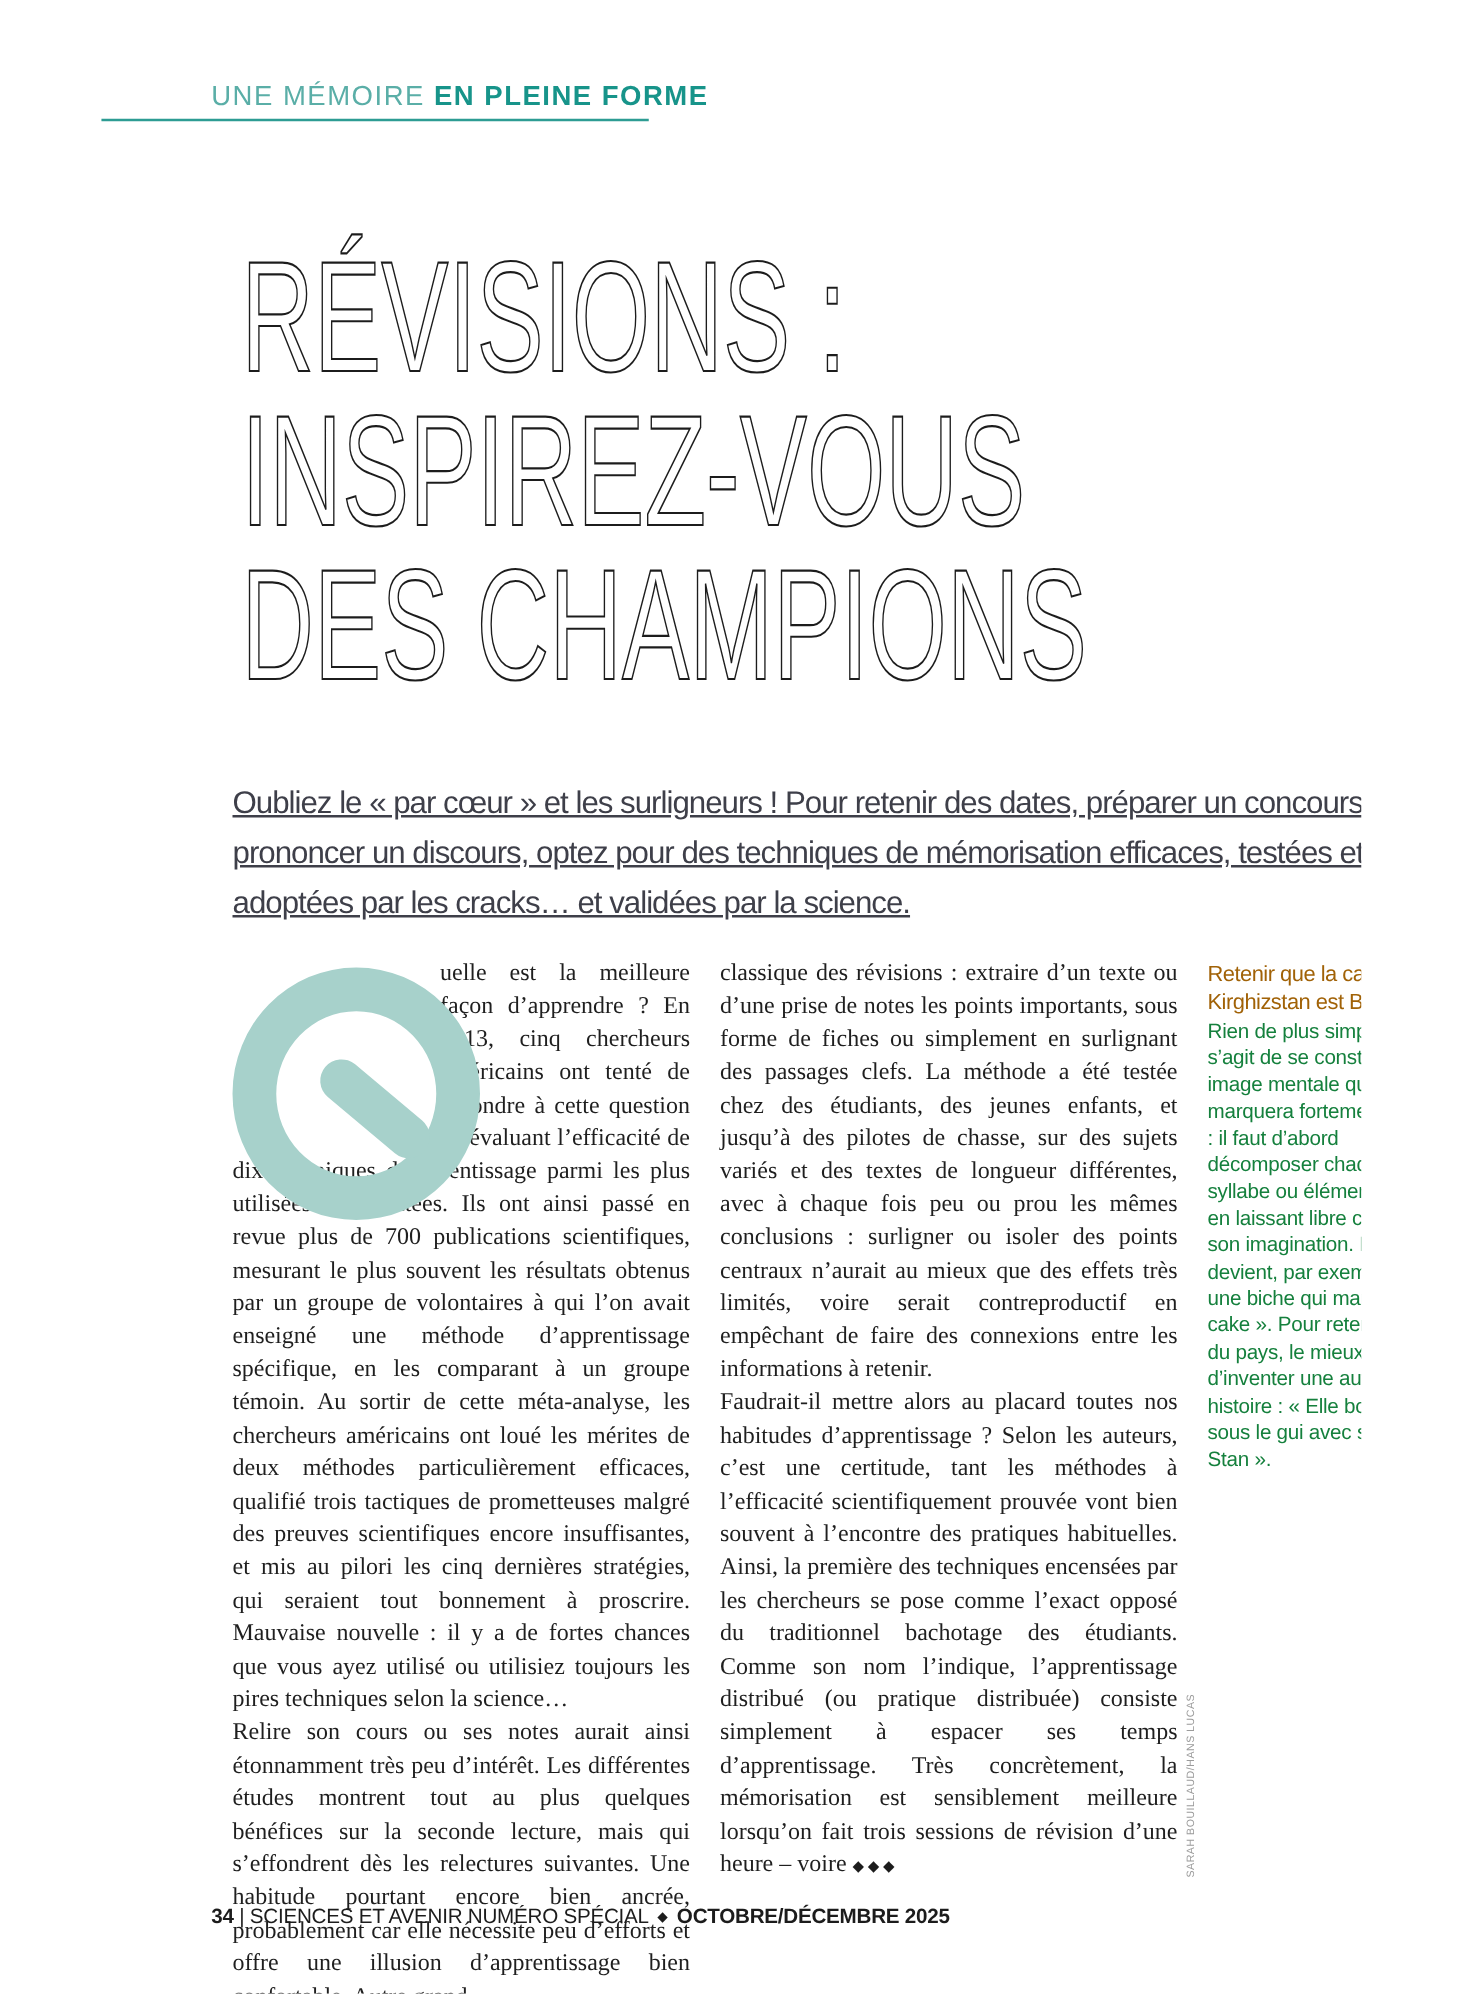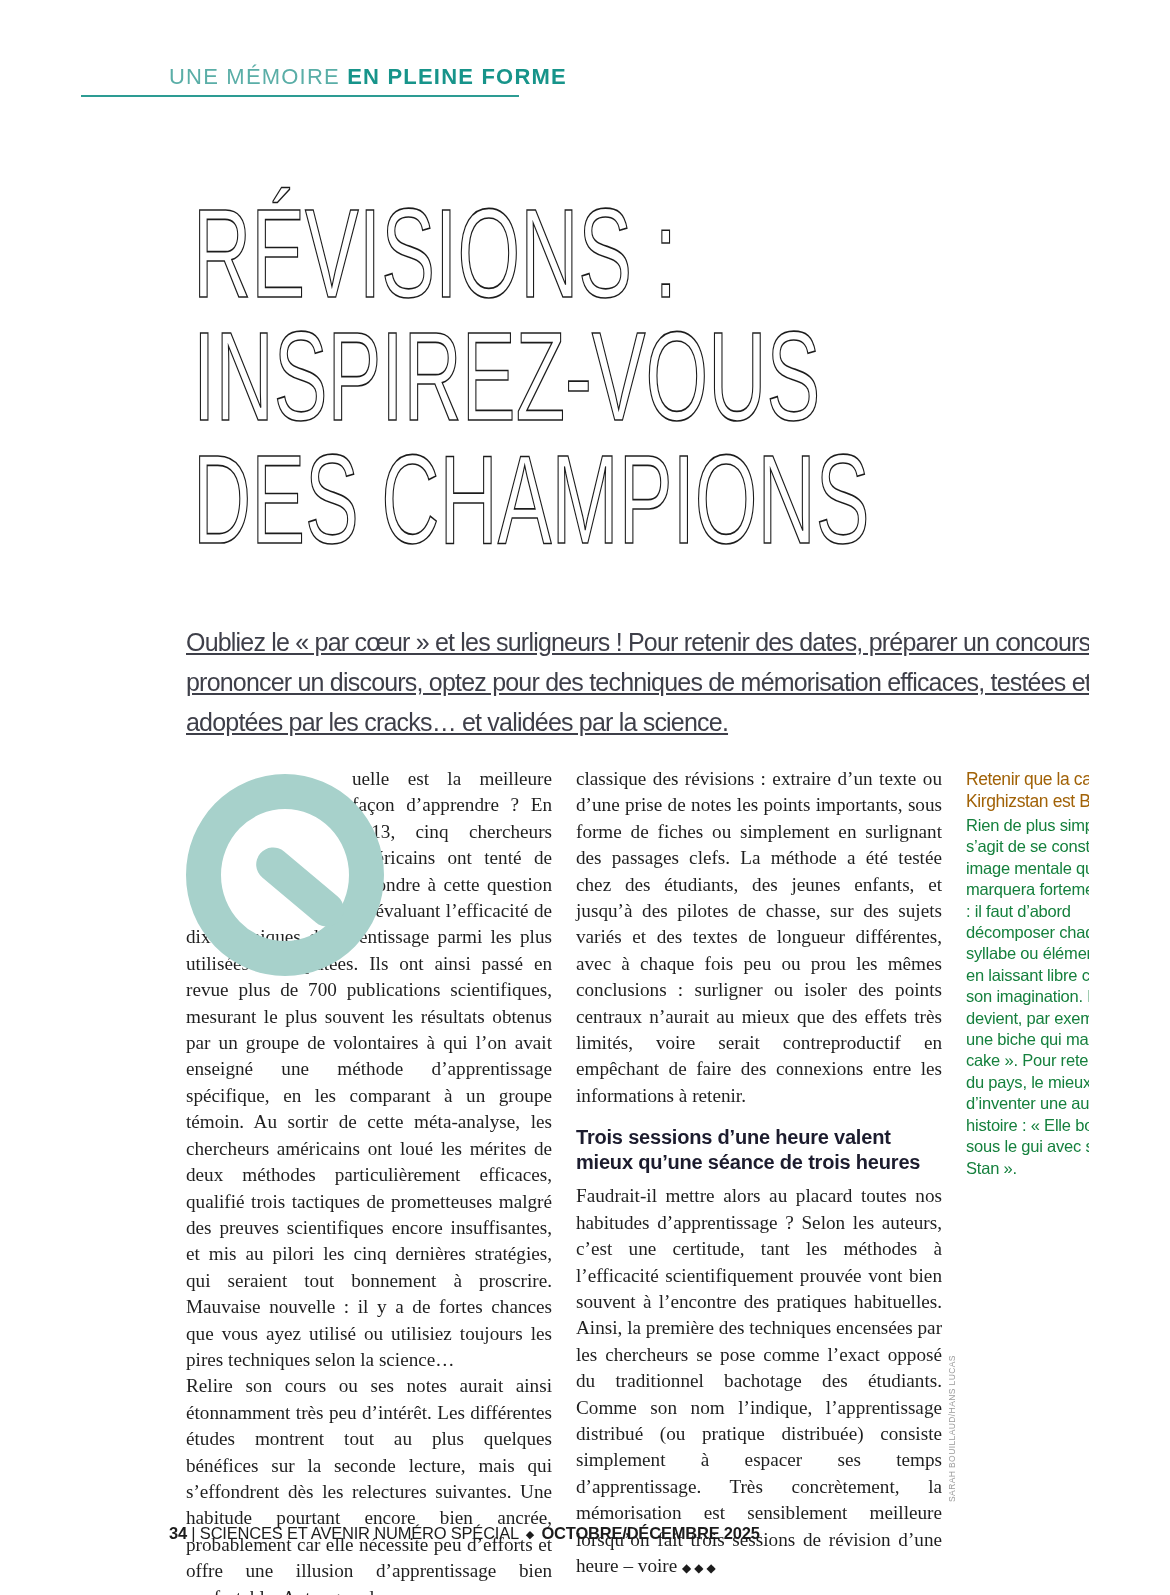--- a/index.html
+++ b/index.html
@@ -103,21 +103,20 @@
       <p>
         <span class="dropcap">
             <span class="dropcap-letter">Q</span>
           </span><span>uelle est la meilleure façon d’apprendre ? En 2013, cinq chercheurs américains ont tenté de répondre à cette question en évaluant l’efficacité de dix techniques d’apprentissage parmi les plus utilisées ou réputées. Ils ont ainsi passé en revue plus de 700 publications scientifiques, mesurant le plus souvent les résultats obtenus par un groupe de volontaires à qui l’on avait enseigné une méthode d’apprentissage spécifique, en les comparant à un groupe témoin. Au sortir de cette méta-analyse, les chercheurs américains ont loué les mérites de deux méthodes particulièrement efficaces, qualifié trois tactiques de prometteuses malgré des preuves scientifiques encore insuffisantes, et mis au pilori les cinq dernières stratégies, qui seraient tout bonnement à proscrire. Mauvaise nouvelle : il y a de fortes chances que vous ayez utilisé ou utilisiez toujours les pires techniques selon la science…</span>
       </p>
       <p>Relire son cours ou ses notes aurait ainsi étonnamment très peu d’intérêt. Les différentes études montrent tout au plus quelques bénéfices sur la seconde lecture, mais qui s’effondrent dès les relectures suivantes. Une habitude pourtant encore bien ancrée, probablement car elle nécessite peu d’efforts et offre une illusion d’apprentissage bien confortable. Autre grand</p>
     </div>
 
     <div class="col">
       <p>classique des révisions : extraire d’un texte ou d’une prise de notes les points importants, sous forme de fiches ou simplement en surlignant des passages clefs. La méthode a été testée chez des étudiants, des jeunes enfants, et jusqu’à des pilotes de chasse, sur des sujets variés et des textes de longueur différentes, avec à chaque fois peu ou prou les mêmes conclusions : surligner ou isoler des points centraux n’aurait au mieux que des effets très limités, voire serait contreproductif en empêchant de faire des connexions entre les informations à retenir.</p>
-      <p class="subhead">Trois sessions d’une heure valent mieux qu’une séance de trois heures</p>
       <p><span>Faudrait-il mettre alors au placard toutes nos habitudes d’apprentissage ? Selon les auteurs, c’est une certitude, tant les méthodes à l’efficacité scientifiquement prouvée vont bien souvent à l’encontre des pratiques habituelles. Ainsi, la première des techniques encensées par les chercheurs se pose comme l’exact opposé du traditionnel bachotage des étudiants. Comme son nom l’indique, l’apprentissage distribué (ou pratique distribuée) consiste simplement à espacer ses temps d’apprentissage. Très concrètement, la mémorisation est sensiblement meilleure lorsqu’on fait trois sessions de révision d’une heure – voire </span><span class="cont-marker">◆◆◆</span></p>
     </div>
 
     <div class="sidebar">
       <div class="sidebar-heading">Retenir que la capitale du Kirghizstan est Bichkek ?</div>
       <div class="sidebar-body">Rien de plus simple ! Il s’agit de se construire une image mentale qui marquera fortement l’esprit : il faut d’abord décomposer chaque syllabe ou élément du mot en laissant libre cours à son imagination. Bichkek devient, par exemple, « une biche qui mange un cake ». Pour retenir le nom du pays, le mieux est d’inventer une autre histoire : « Elle boit un kir sous le gui avec son ami Stan ».</div>
     </div>
 
   </div>
 

